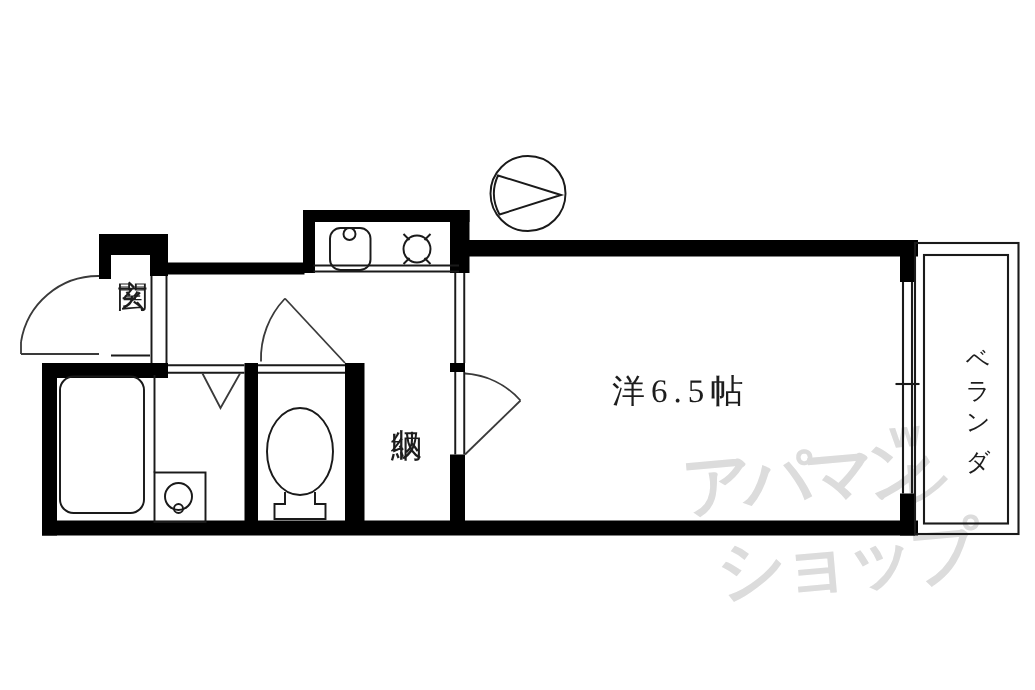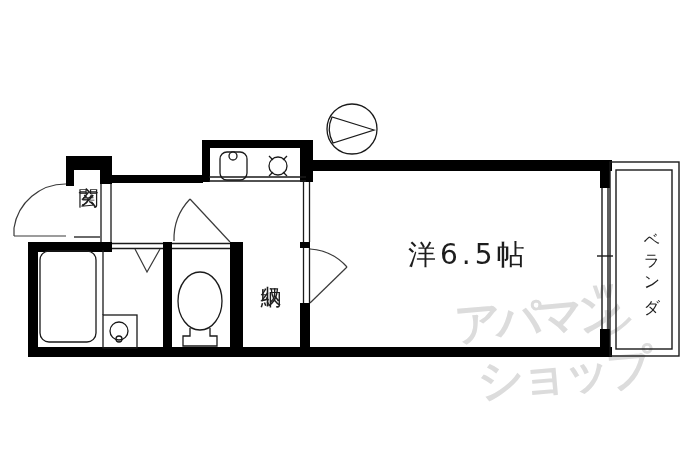--- a/index.html
+++ b/index.html
@@ -6,21 +6,21 @@
   .plan{
     position:relative;width:690px;height:460px;background:#ffffff;
     font-family:"DejaVu Sans","Liberation Sans",sans-serif;overflow:hidden;
   }
   .plan svg{position:absolute;left:0;top:0;z-index:2;}
   .label{position:absolute;z-index:3;color:#1d1d1d;white-space:nowrap;}
   .label.vertical{writing-mode:vertical-rl;text-orientation:upright;}
   .label-entrance{left:76px;top:171px;font-size:20px;letter-spacing:2px;}
   .label-storage{left:257px;top:269px;font-size:21px;letter-spacing:2px;}
   .label-balcony{left:641px;top:221px;font-size:16px;letter-spacing:4px;}
-  .label-mainroom{left:408px;top:236px;font-size:28px;letter-spacing:4px;}
+  .label-mainroom{left:408px;top:246px;font-size:22px;letter-spacing:4px;font-family:Liberation Serif, serif;}
   .watermark{
     position:absolute;left:440px;top:278px;width:240px;height:160px;z-index:1;
     transform:rotate(-5deg);color:#dcdcdc;font-weight:bold;
   }
   .watermark .wm-line{position:absolute;white-space:nowrap;}
   .wm-1{left:18px;top:8px;font-size:46px;letter-spacing:-6px;}
   .wm-2{left:36px;top:66px;font-size:46px;letter-spacing:-4px;}
   .wm-w{left:158px;top:2px;font-size:24px;letter-spacing:0;}
   .wm-check{left:164px;top:26px;font-size:34px;letter-spacing:0;}
 </style>

